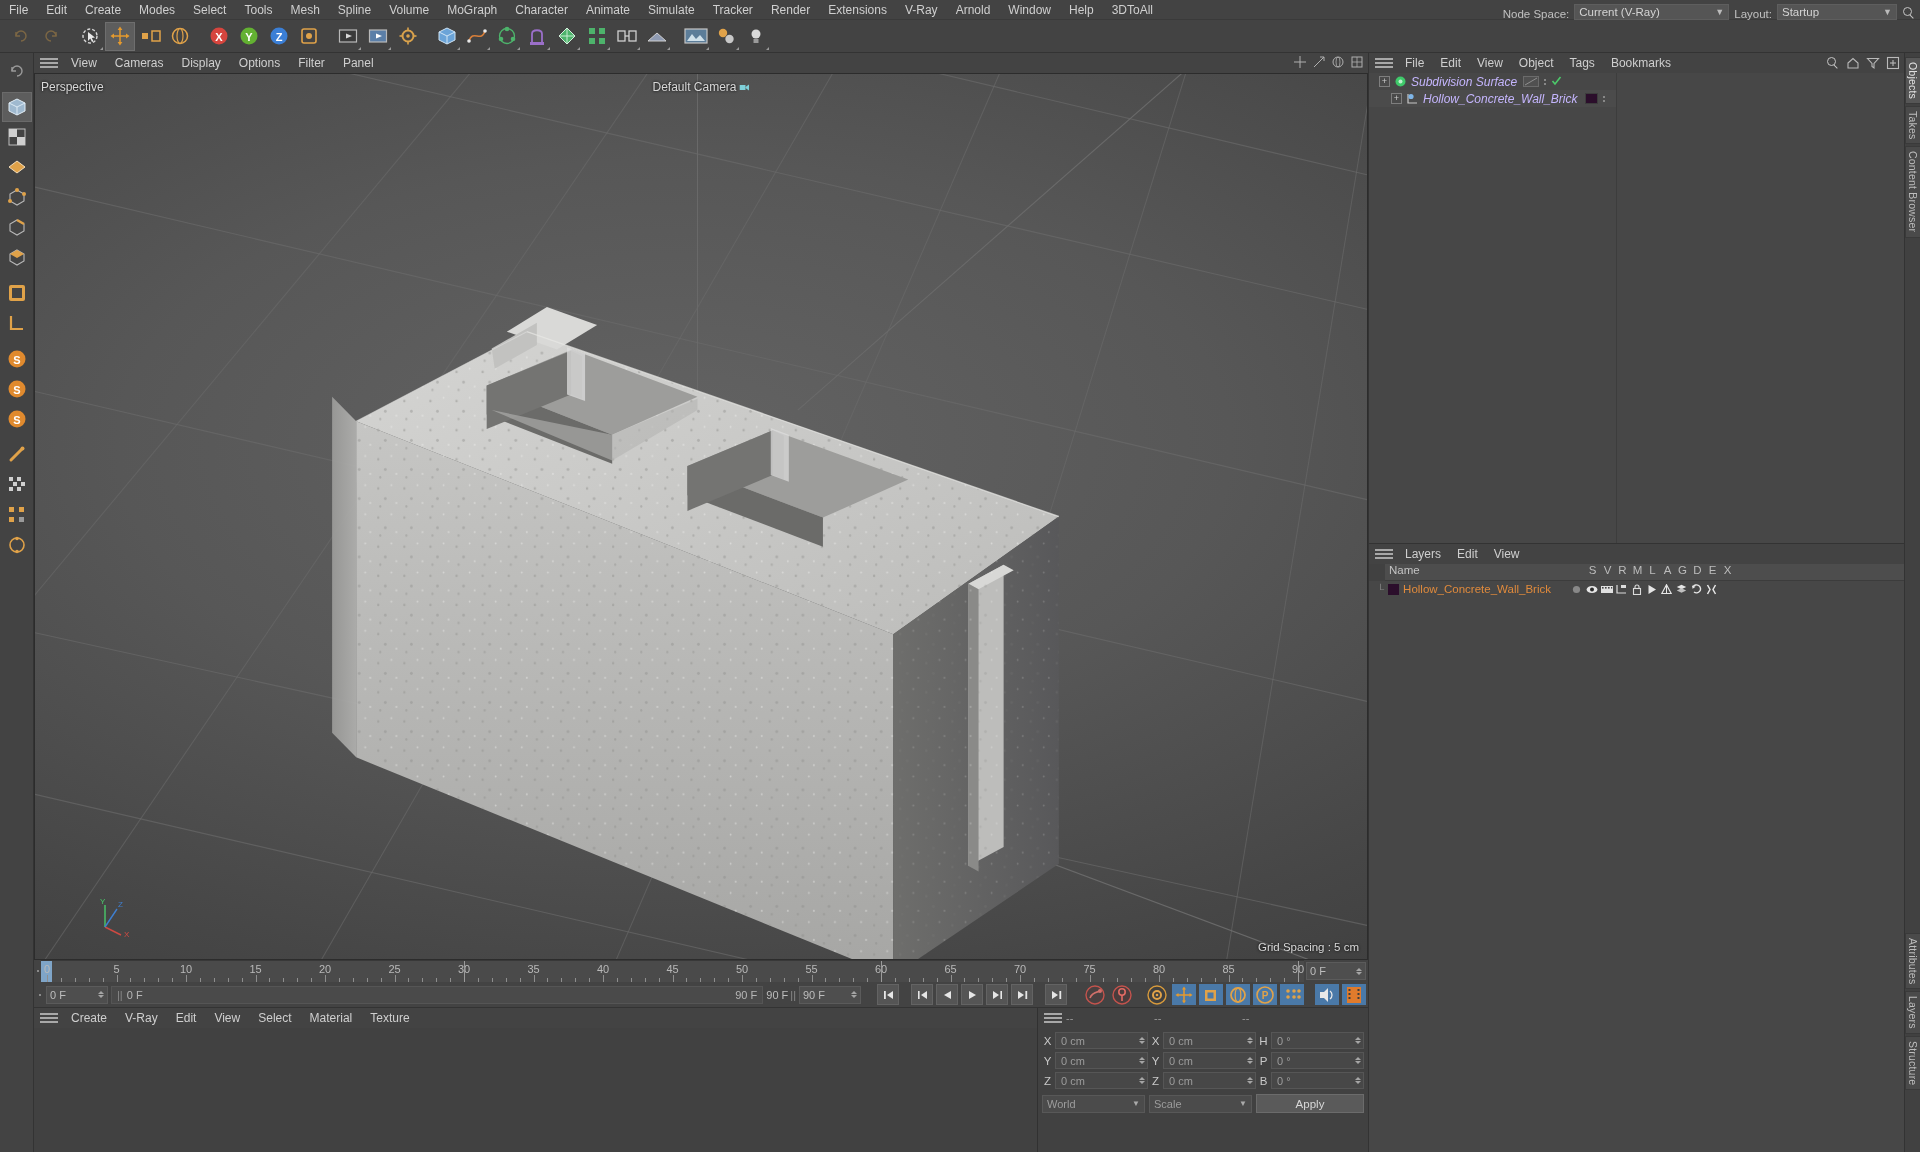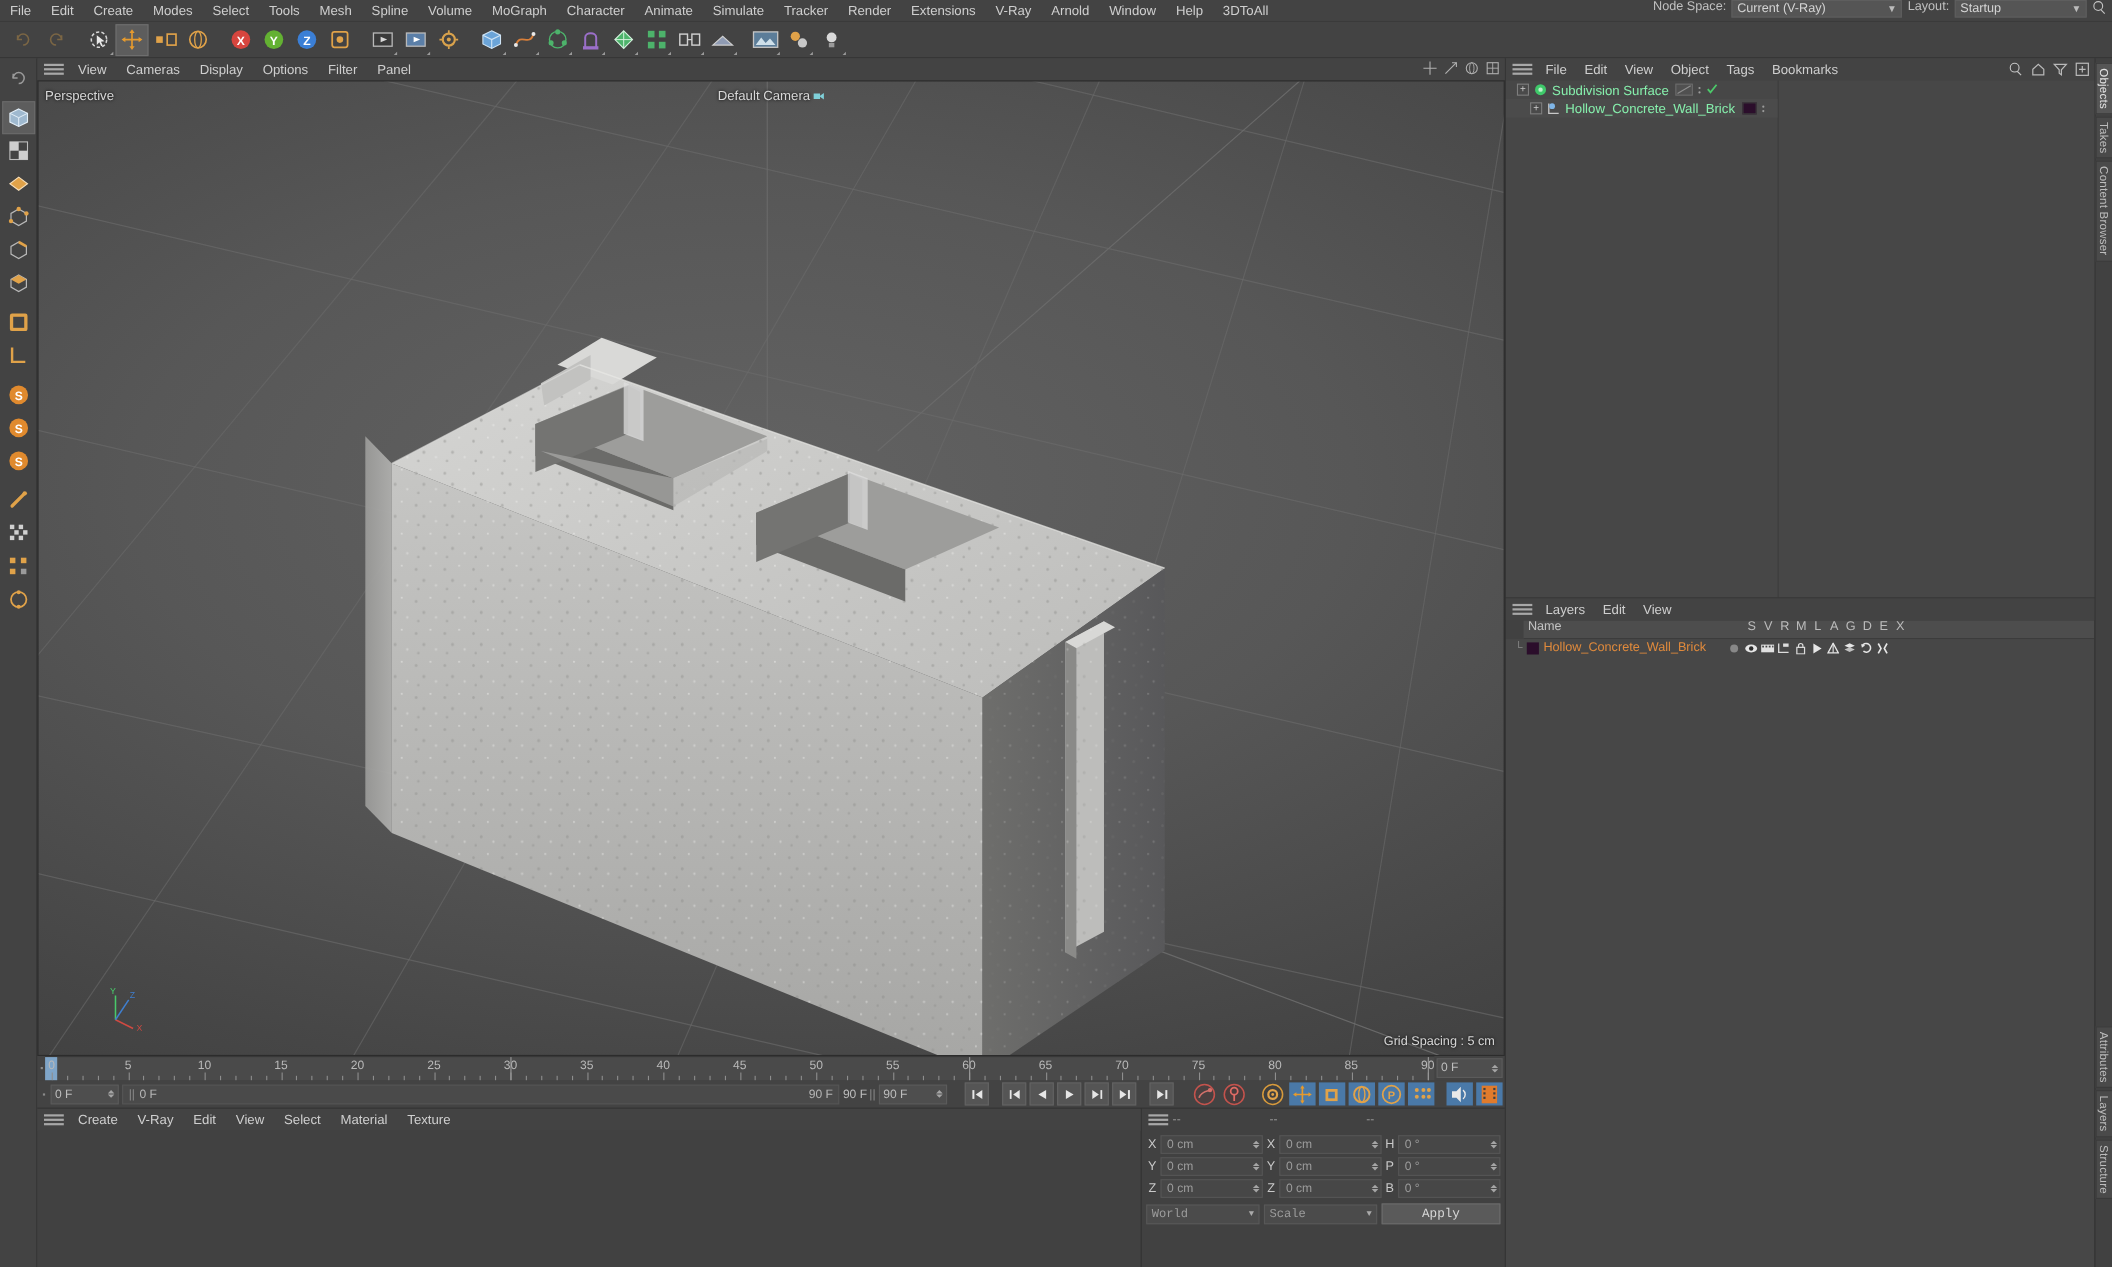--- a/index.html
+++ b/index.html
@@ -32,21 +32,21 @@
   .winbtn svg { display: block; }
 
   
   .menubar {
     height: 20px; background: #434343; display: flex; align-items: center;
     flex: none; position: relative; border-bottom: 1px solid #3a3a3a;
   }
   .menubar .mi {
     padding: 0 9px; height: 20px; line-height: 20px; font-size: 12px; color: #cfcfcf; white-space: nowrap;
   }
-  .menu-right { position: absolute; right: 4px; top: 0; height: 20px; display: flex; align-items: flex-start; gap: 5px; }
+  .menu-right { position: absolute; right: 4px; top: 0; height: 20px; display: flex; align-items: flex-end; gap: 5px; }
   .menu-right .lbl { font-size: 11.5px; color: #c0c0c0; }
   .ddown {
     background: #555555; border: 1px solid #5e5e5e; height: 16px; min-width: 100px;
     display: flex; align-items: center; padding: 0 4px; font-size: 11.5px; color: #d4d4d4;
     position: relative; justify-content: space-between;
   }
   .ddown .cv { font-size: 9px; color: #bbb; margin-left: 6px; }
   .icon-mag { width: 14px; height: 14px; position: relative; display: inline-block; }
   .icon-mag::before {
     content: ""; position: absolute; width: 7px; height: 7px; border: 1.3px solid #c5c5c5;
@@ -159,21 +159,21 @@
   .coord-head { height: 20px; display: flex; align-items: center; gap: 0; font-size: 11px; color: #9a9a9a; }
   .coord-head .col { width: 88px; text-align: left; }
   .coord-grid { padding: 3px 4px 0 4px; }
   .coord-row { display: flex; align-items: center; gap: 2px; height: 19px; margin-bottom: 1px; }
   .coord-row .ax { width: 11px; font-size: 11.5px; color: #c9c9c9; text-align: center; flex: none; }
   .coord-input {
     flex: 1; background: #474747; border: 1px solid #565656; height: 17px;
     display: flex; align-items: center; justify-content: space-between; padding: 0 2px 0 5px;
     font-size: 11px; color: #9c9c9c;
   }
-  .coord-foot { display: flex; gap: 4px; padding: 3px 4px; align-items: center; font-family: Liberation Mono, monospace; }
+  .coord-foot { display: flex; gap: 4px; padding: 3px 4px; align-items: center; }
   .sel-box {
     flex: 1; background: #4b4b4b; border: 1px solid #585858; height: 18px; display: flex;
     align-items: center; justify-content: space-between; padding: 0 4px; font-size: 11px; color: #9c9c9c;
   }
   .apply-btn {
     width: 108px; height: 19px; background: #5a5a5a; border: 1px solid #6b6b6b;
     display: flex; align-items: center; justify-content: center; font-size: 11.5px; color: #d8d8d8;
   }
 
   
@@ -186,21 +186,21 @@
   .om-tree { width: 248px; flex: none; border-right: 1px solid #3d3d3d; }
   .om-rest { flex: 1; }
   .om-row { height: 17px; display: flex; align-items: center; font-size: 12px; padding-left: 2px; position: relative; }
   .om-row.alt { background: #4b4b4b; }
   .om-expand {
     width: 11px; height: 11px; border: 1px solid #7e7e7e; color: #cdcdcd; font-size: 9px;
     display: flex; align-items: center; justify-content: center; flex: none; line-height: 1;
     margin-right: 3px; background: #4a4a4a;
   }
   .om-objicon { width: 14px; height: 14px; flex: none; margin-right: 4px; display: flex; align-items: center; justify-content: center; }
-  .om-name { color: #86efac; white-space: nowrap; }
+  .om-name { color: #c4b5fd; white-space: nowrap; font-style: italic; }
   .om-dots { display: flex; flex-direction: column; gap: 2px; margin: 0 5px; }
   .om-dots i { width: 2px; height: 2px; background: #9c9c9c; border-radius: 50%; display: block; }
   .om-tagslot { width: 16px; height: 11px; border: 1px solid #6b6b6b; margin-left: 6px; background: #505050; position: relative; }
   .om-matswatch { width: 13px; height: 11px; background: #2b0e2b; margin-left: 7px; border: 1px solid #3d3d3d; }
 
   .layermgr { flex: 1; display: flex; flex-direction: column; border-top: 1px solid #333; min-height: 0; }
   .lm-head {
     height: 17px; background: #4d4d4d; display: flex; align-items: flex-start;
     font-size: 11.5px; color: #c3c3c3; border-bottom: 1px solid #3c3c3c; margin-left: 16px;
   }

